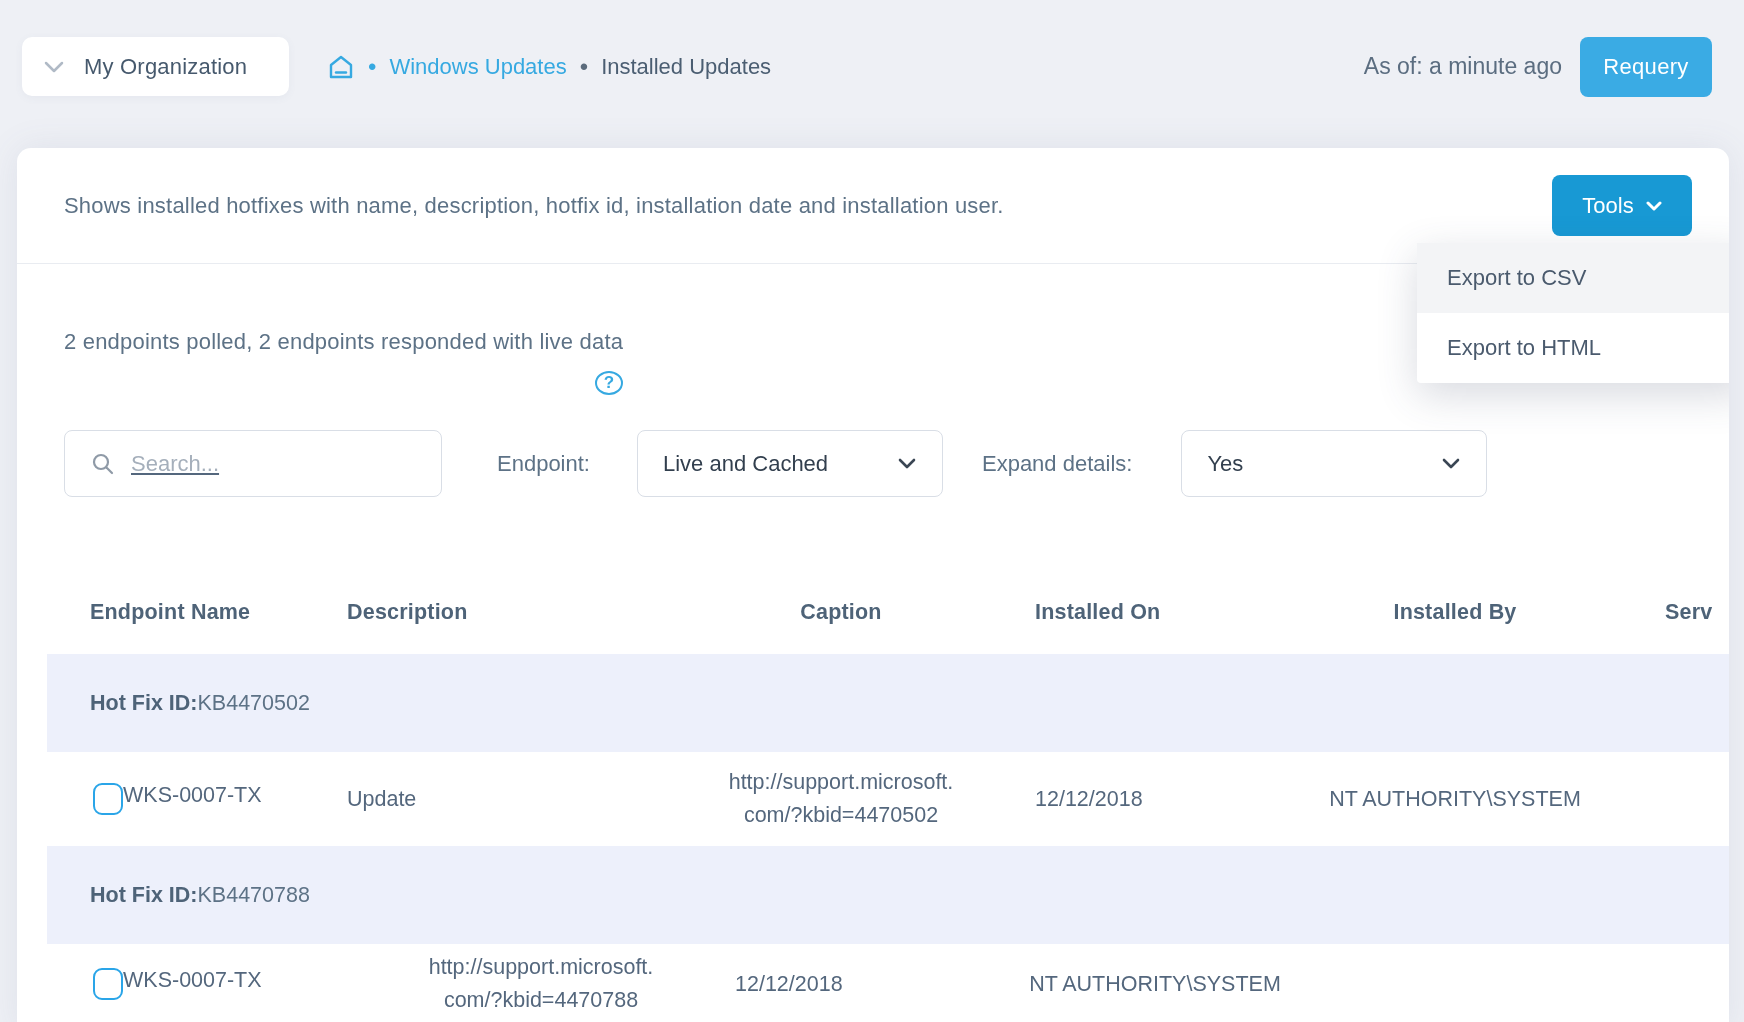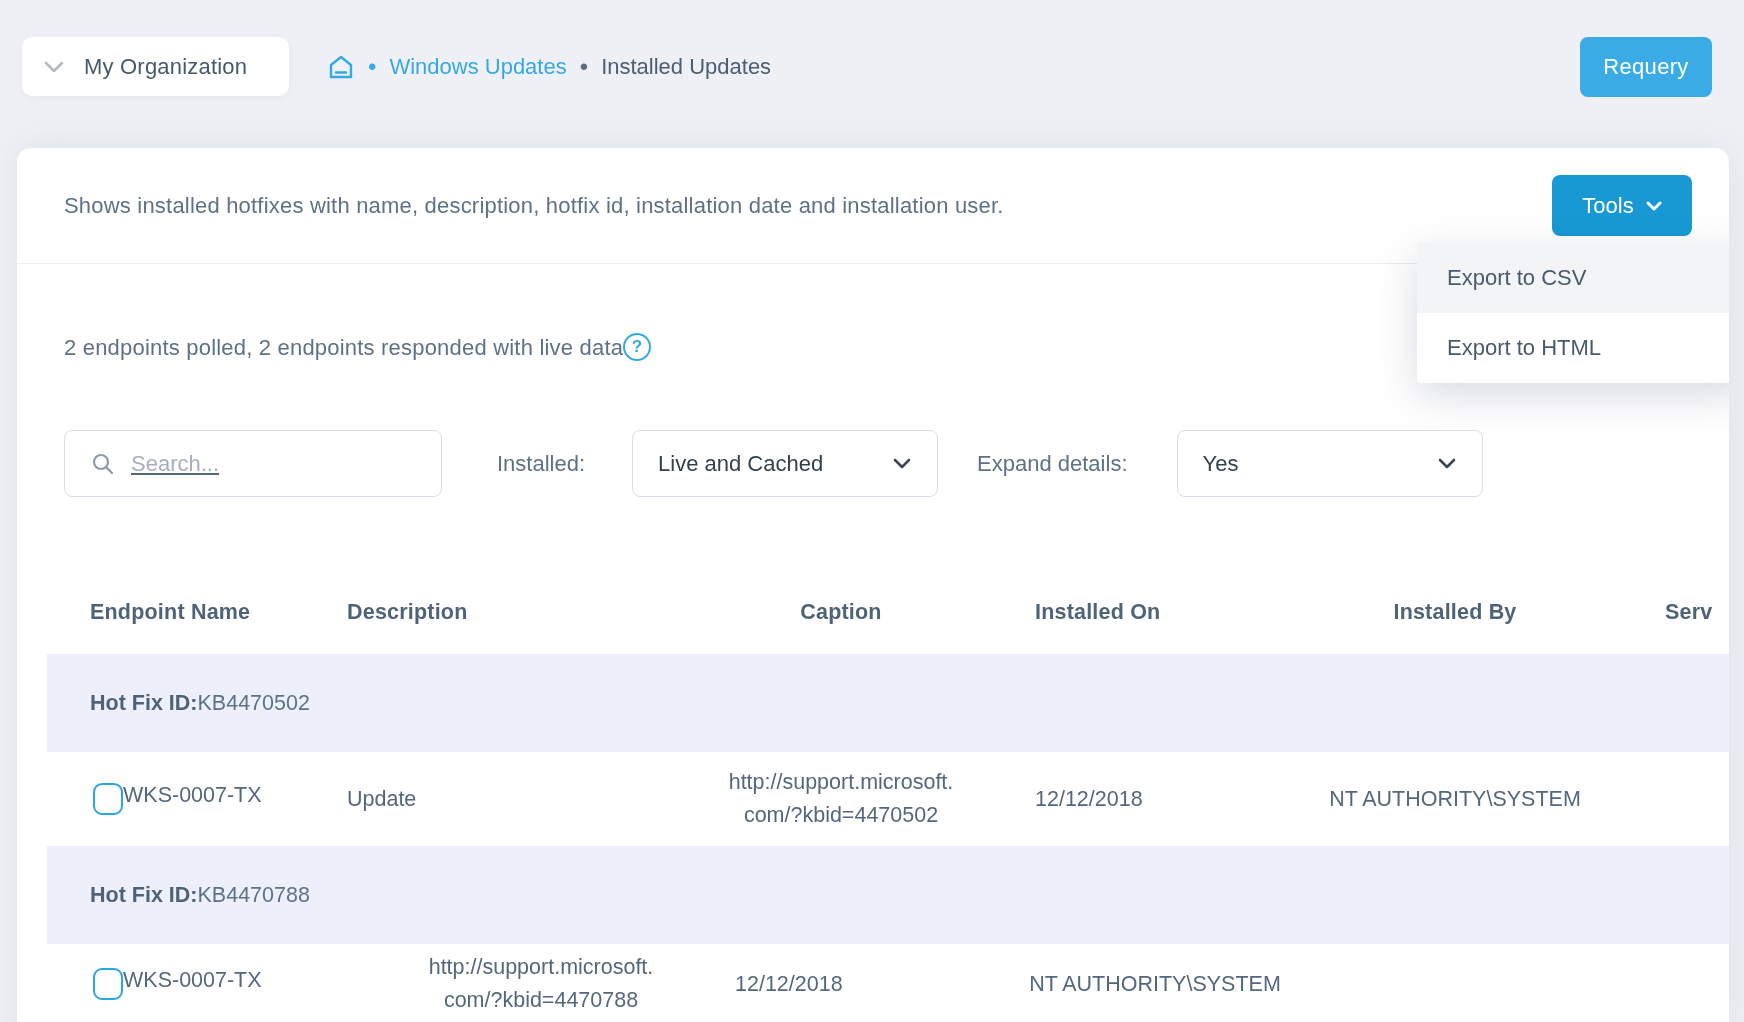--- a/index.html
+++ b/index.html
@@ -59,22 +59,22 @@
     position:absolute;top:95px;left:1400px;width:332px;background:#ffffff;
     border-radius:4px;box-shadow:0 12px 40px rgba(60,70,100,0.20);z-index:40;
   }
   .menu-item{
     height:70px;display:flex;align-items:center;padding-left:30px;
     font-size:22px;color:#4a5a6d;cursor:pointer;
   }
   .menu-item.hovered{background:#f3f4f6;}
   
   .status-row{
-    position:absolute;top:181px;left:47px;display:flex;align-items:flex-end;gap:0;
-    font-size:22px;color:#5d7286;height:32px;letter-spacing:.2px;
+    position:absolute;top:181px;left:47px;display:flex;align-items:flex-end;gap:16px;
+    font-size:22px;color:#5d7286;height:32px;letter-spacing:.2px;flex-direction:column;
   }
   .help-circle{
     width:28px;height:28px;border:2px solid #36a9e1;border-radius:50%;
     display:flex;align-items:center;justify-content:center;
     color:#36a9e1;font-size:17px;font-weight:bold;cursor:pointer;box-sizing:border-box;
   }
   
   .filter-row{
     position:absolute;top:282px;left:47px;right:30px;height:67px;
     display:flex;align-items:center;
@@ -150,20 +150,21 @@
           <path d="M4 12 L14 4 L24 12 L24 24 L4 24 Z" fill="none" stroke="#36a9e1" stroke-width="2.4" stroke-linejoin="round"></path>
           <line x1="9" y1="19.5" x2="19" y2="19.5" stroke="#36a9e1" stroke-width="2.4" stroke-linecap="round"></line>
         </svg>
     </span>
     <span class="crumb-dot-blue">•</span>
     <span class="crumb-link">Windows Updates</span>
     <span class="crumb-dot-gray">•</span>
     <span class="crumb-current">Installed Updates</span>
   </div>
 
+  <div class="asof">As of: a minute ago</div>
   <button class="requery-btn">Requery</button>
 </div>
 
 <div class="card">
 
   <div class="desc-row">
     <div class="description">Shows installed hotfixes with name, description, hotfix id, installation date and installation user.</div>
     <button class="tools-btn">
       <span>Tools</span>
       <svg width="16" height="10" viewBox="0 0 16 10">
@@ -185,21 +186,21 @@
 
   <div class="filter-row">
     <div class="search-box">
       <svg width="24" height="24" viewBox="0 0 24 24">
           <circle cx="10" cy="10" r="7" fill="none" stroke="#8f9aa7" stroke-width="2.2"></circle>
           <line x1="15.5" y1="15.5" x2="21" y2="21" stroke="#8f9aa7" stroke-width="2.2" stroke-linecap="round"></line>
         </svg>
       <input class="search-input" type="text" placeholder="Search..." style="">
     </div>
 
-    <span class="filter-label lbl-responses">Installed:</span>
+    <span class="filter-label lbl-responses">Endpoint:</span>
     <div class="select-box sel-responses">
       <span class="select-value">Live and Cached</span>
       <svg width="18" height="11" viewBox="0 0 18 11">
           <polyline points="2,2 9,9 16,2" fill="none" stroke="#3a4654" stroke-width="2.6" stroke-linecap="round" stroke-linejoin="round"></polyline>
         </svg>
     </div>
 
     <span class="filter-label lbl-expand">Expand details:</span>
     <div class="select-box sel-expand">
       <span class="select-value">Yes</span>

